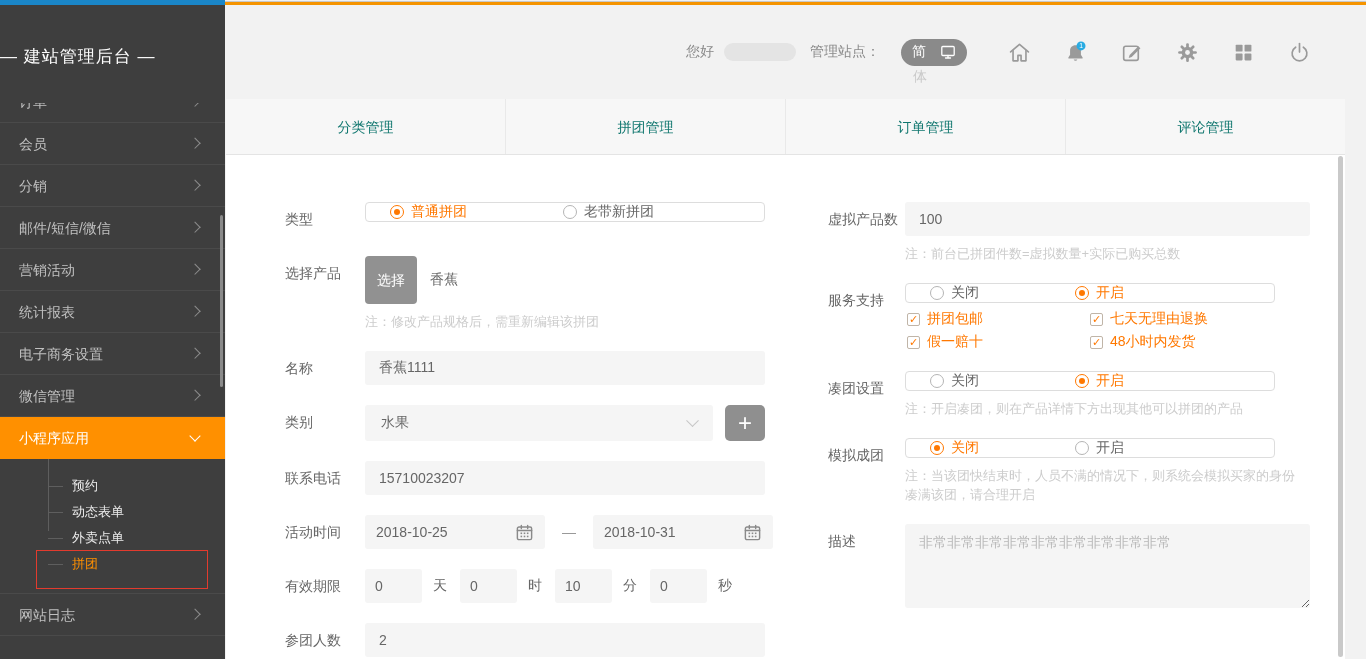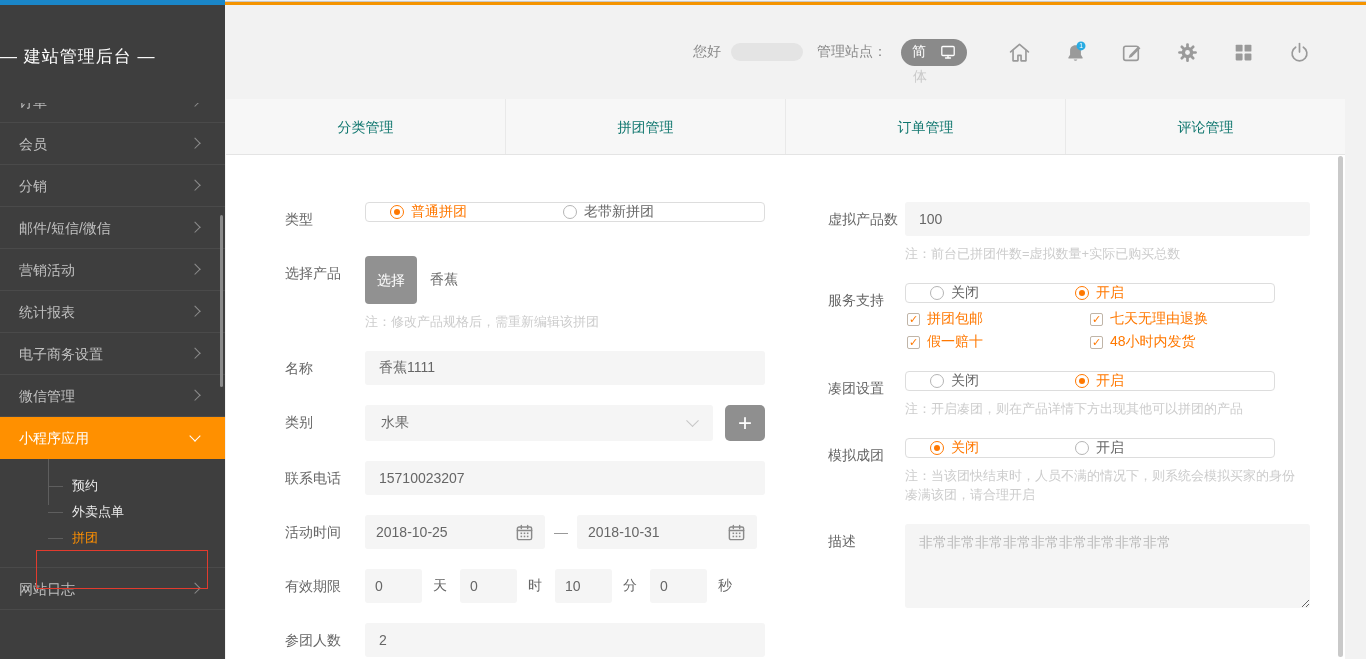--- a/index.html
+++ b/index.html
@@ -26,21 +26,21 @@
   .smi::before { content:""; position:absolute; left:48px; top:13px; width:15px; height:1px; background:#5e5e5e; }
   .smi.active { color:#ff9000; }
   .annotation-box { position:absolute; left:36px; top:545px; width:172px; height:39px; border:1px solid #e23b2e; pointer-events:none; }
   .sb-scroll { position:absolute; right:2px; top:210px; width:3px; height:172px; background:#8a8a8a; border-radius:2px; }
 
   
   .content { position:absolute; left:225px; top:5px; right:0; bottom:0; background:#f2f2f2; }
   .hdr { height:94px; display:flex; align-items:center; justify-content:flex-end; padding-right:54px; color:#8a8a8a; }
   .hdr .greet { margin-right:10px; }
   .name-pill { width:72px; height:18px; background:#e4e4e4; border-radius:9px; margin-right:14px; }
-  .site-label { margin-right:14px; }
+  .site-label { margin-right:21px; }
   .lang-wrap { position:relative; margin-right:40px; }
   .lang-pill { width:66px; height:27px; background:#8a8a8a; border-radius:14px; display:flex; align-items:center; justify-content:space-between; padding:0 11px; color:#fff; cursor:pointer; }
   .lang-overflow { position:absolute; left:12px; top:29px; color:#c9c9c9; }
   .hicons { display:flex; align-items:center; gap:31px; }
   .hicon { width:25px; height:25px; cursor:pointer; position:relative; }
   .hicon svg { width:25px; height:25px; }
 
   
   .panel { position:absolute; left:1px; right:21px; top:94px; bottom:0; background:#fff; }
   .tabs { display:flex; height:56px; background:#f7f7f7; border-bottom:1px solid #e4e4e4; }
@@ -66,21 +66,21 @@
   .radio.on { color:#ff7800; }
   .radio.on .rb { border-color:#ff7800; }
   .radio.on .rb::after { content:""; position:absolute; left:3px; top:3px; width:6px; height:6px; border-radius:50%; background:#ff7800; }
   .note { margin-top:8px; color:#ccc; font-size:13px; line-height:19px; }
   .btn-gray { display:inline-block; height:48px; line-height:36px; padding:0 12px; background:#919191; color:#fff; border-radius:4px; border:none; font-size:14px; font-family:inherit; cursor:pointer; }
   .prod-row { display:flex; align-items:center; gap:13px; color:#666; }
   .select-row { display:flex; align-items:center; gap:12px; }
   .select { width:348px; height:36px; background:#f5f5f5; border-radius:3px; display:flex; align-items:center; justify-content:space-between; padding:0 16px; color:#666; cursor:pointer; }
   .caret { width:9px; height:9px; border-right:1.5px solid #c6c6c6; border-bottom:1.5px solid #c6c6c6; transform:rotate(45deg) translate(-2px,-2px); }
   .btn-plus { width:40px; height:36px; background:#8f8f8f; color:#fff; border:none; border-radius:5px; font-size:24px; font-weight:300; line-height:32px; cursor:pointer; font-family:inherit; }
-  .date-row { display:flex; align-items:center; }
+  .date-row { display:flex; align-items:center;gap:8px; }
   .date-box { width:180px; height:34px; background:#f5f5f5; border-radius:3px; display:flex; align-items:center; justify-content:space-between; padding:0 11px; color:#666; cursor:pointer; }
   .date-sep { color:#999; margin:0 9px; }
   .valid-row { display:flex; align-items:center; }
   .sm-input { width:57px; height:34px; background:#f5f5f5; border:none; border-radius:3px; padding:0 10px; color:#666; font-size:14px; font-family:inherit; outline:none; }
   .unit { color:#666; margin:0 13px 0 11px; }
   .cb-grid { margin-top:7px; display:grid; grid-template-columns:183px auto; row-gap:5px; padding-left:2px; }
   .cbitem { display:flex; align-items:center; gap:7px; color:#ff7800; cursor:pointer; }
   .cb { width:13px; height:13px; border:1px solid #c0b5a8; background:#fff; border-radius:2px; color:#ff7800; font-size:11px; line-height:11px; text-align:center; font-weight:bold; flex:none; }
   .ta { width:405px; height:84px; background:#f5f5f5; border:none; border-radius:3px; padding:10px 14px; color:#b9b9b9; font-size:14px; font-family:inherit; outline:none; resize:vertical; }
   svg .st { stroke:#9a9a9a; stroke-width:1.6; fill:none; stroke-linecap:round; stroke-linejoin:round; }
@@ -102,20 +102,21 @@
     <div class="mi"><span>分销</span><span class="chev"></span></div>
     <div class="mi"><span>邮件/短信/微信</span><span class="chev"></span></div>
     <div class="mi"><span>营销活动</span><span class="chev"></span></div>
     <div class="mi"><span>统计报表</span><span class="chev"></span></div>
     <div class="mi"><span>电子商务设置</span><span class="chev"></span></div>
     <div class="mi"><span>微信管理</span><span class="chev"></span></div>
     <div class="mi active"><span>小程序应用</span><span class="chev"></span></div>
     <div class="submenu">
       <div class="tree-line"></div>
       <div class="smi"><span>预约</span></div>
+      <div class="smi"><span>动态表单</span></div>
       <div class="smi"><span>外卖点单</span></div>
       <div class="smi active"><span>拼团</span></div>
     </div>
     <div class="mi"><span>网站日志</span><span class="chev"></span></div>
   </div>
   <div class="annotation-box"></div>
   <div class="sb-scroll"></div>
 </div>
 
 <div class="content">

